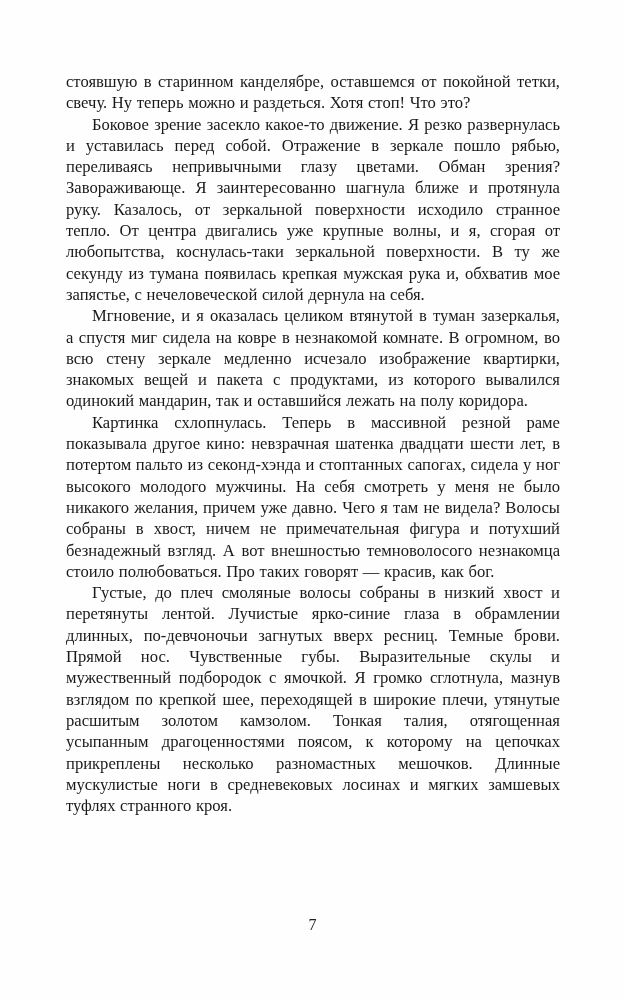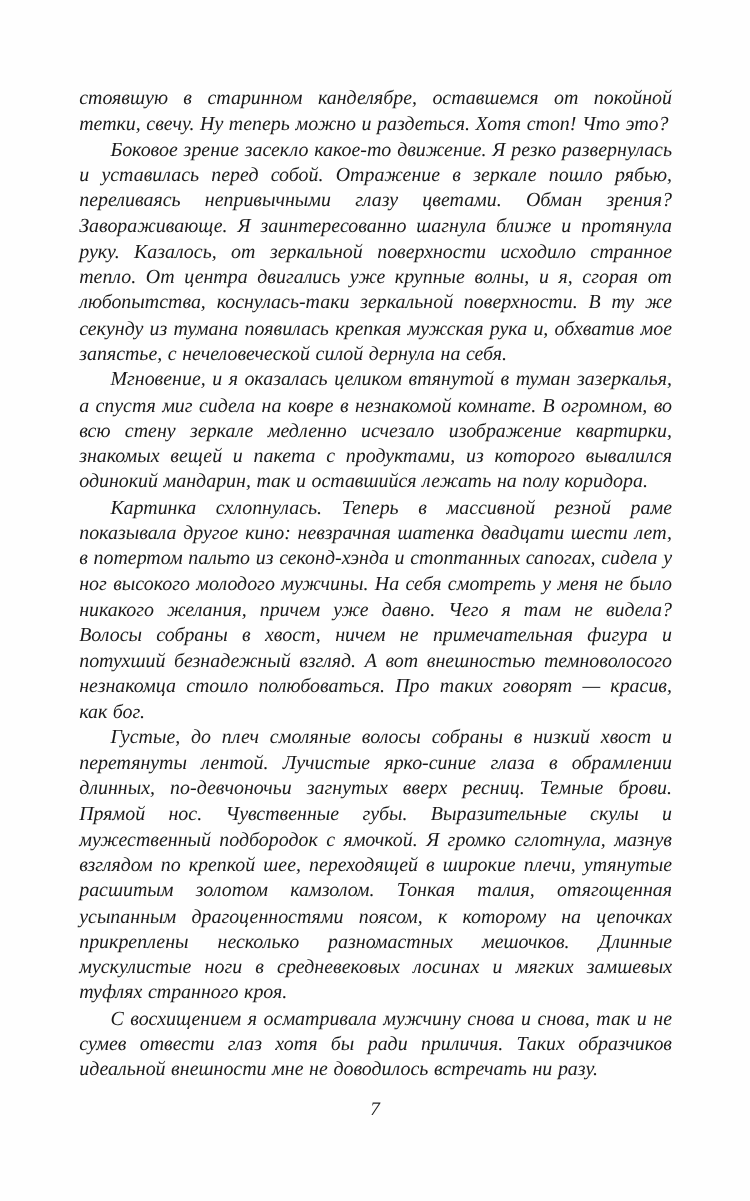--- a/index.html
+++ b/index.html
@@ -15,21 +15,20 @@
   }
   .page {
     position: absolute;
     top: 0;
     left: 0;
     width: 625px;
     height: 1001px;
     background: #fefefe;
     color: #191919;
     font-family: "Liberation Serif", "DejaVu Serif", serif;
-    font-style: italic;
   }
   .text-block {
     position: absolute;
     left: 66px;
     top: 71px;
     width: 494px;
   }
   .text-block p {
     margin: 0;
     padding: 0;
@@ -55,16 +54,15 @@
 </head>
 <body>
 
 <div class="page">
   <div class="text-block">
     <p class="no-indent">стоявшую в старинном канделябре, оставшемся от покойной тетки, свечу. Ну теперь можно и раздеться. Хотя стоп! Что это?</p>
     <p>Боковое зрение засекло какое-то движение. Я резко развернулась и уставилась перед собой. Отражение в зеркале пошло рябью, переливаясь непривычными глазу цветами. Обман зрения? Завораживающе. Я заинтересованно шагнула ближе и протянула руку. Казалось, от зеркальной поверхности исходило странное тепло. От центра двигались уже крупные волны, и я, сгорая от любопытства, коснулась-таки зеркальной поверхности. В ту же секунду из тумана появилась крепкая мужская рука и, обхватив мое запястье, с нечеловеческой силой дернула на себя.</p>
     <p>Мгновение, и я оказалась целиком втянутой в туман зазеркалья, а спустя миг сидела на ковре в незнакомой комнате. В огромном, во всю стену зеркале медленно исчезало изображение квартирки, знакомых вещей и пакета с продуктами, из которого вывалился одинокий мандарин, так и оставшийся лежать на полу коридора.</p>
     <p>Картинка схлопнулась. Теперь в массивной резной раме показывала другое кино: невзрачная шатенка двадцати шести лет, в потертом пальто из секонд-хэнда и стоптанных сапогах, сидела у ног высокого молодого мужчины. На себя смотреть у меня не было никакого желания, причем уже давно. Чего я там не видела? Волосы собраны в хвост, ничем не примечательная фигура и потухший безнадежный взгляд. А вот внешностью темноволосого незнакомца стоило полюбоваться. Про таких говорят — красив, как бог.</p>
     <p>Густые, до плеч смоляные волосы собраны в низкий хвост и перетянуты лентой. Лучистые ярко-синие глаза в обрамлении длинных, по-девчоночьи загнутых вверх ресниц. Темные брови. Прямой нос. Чувственные губы. Выразительные скулы и мужественный подбородок с ямочкой. Я громко сглотнула, мазнув взглядом по крепкой шее, переходящей в широкие плечи, утянутые расшитым золотом камзолом. Тонкая талия, отягощенная усыпанным драгоценностями поясом, к которому на цепочках прикреплены несколько разномастных мешочков. Длинные мускулистые ноги в средневековых лосинах и мягких замшевых туфлях странного кроя.</p>
-    <p>С восхищением я осматривала мужчину снова и снова, так и не сумев отвести глаз хотя бы ради приличия. Таких образчиков идеальной внешности мне не доводилось встречать ни разу.</p>
   </div>
   <div class="page-number">7</div>
 </div>
 
 </body></html>

